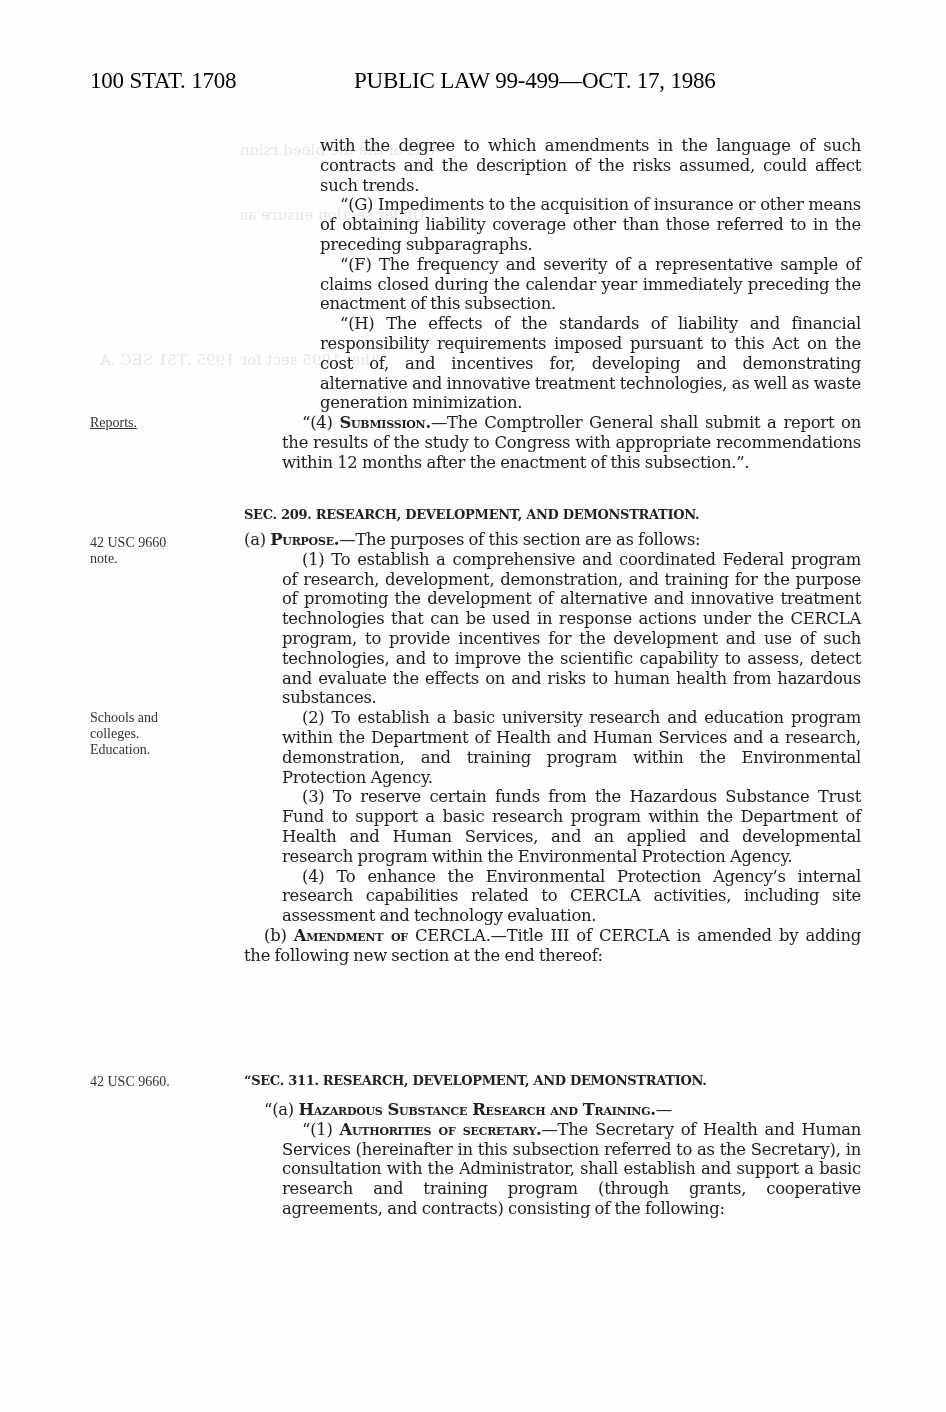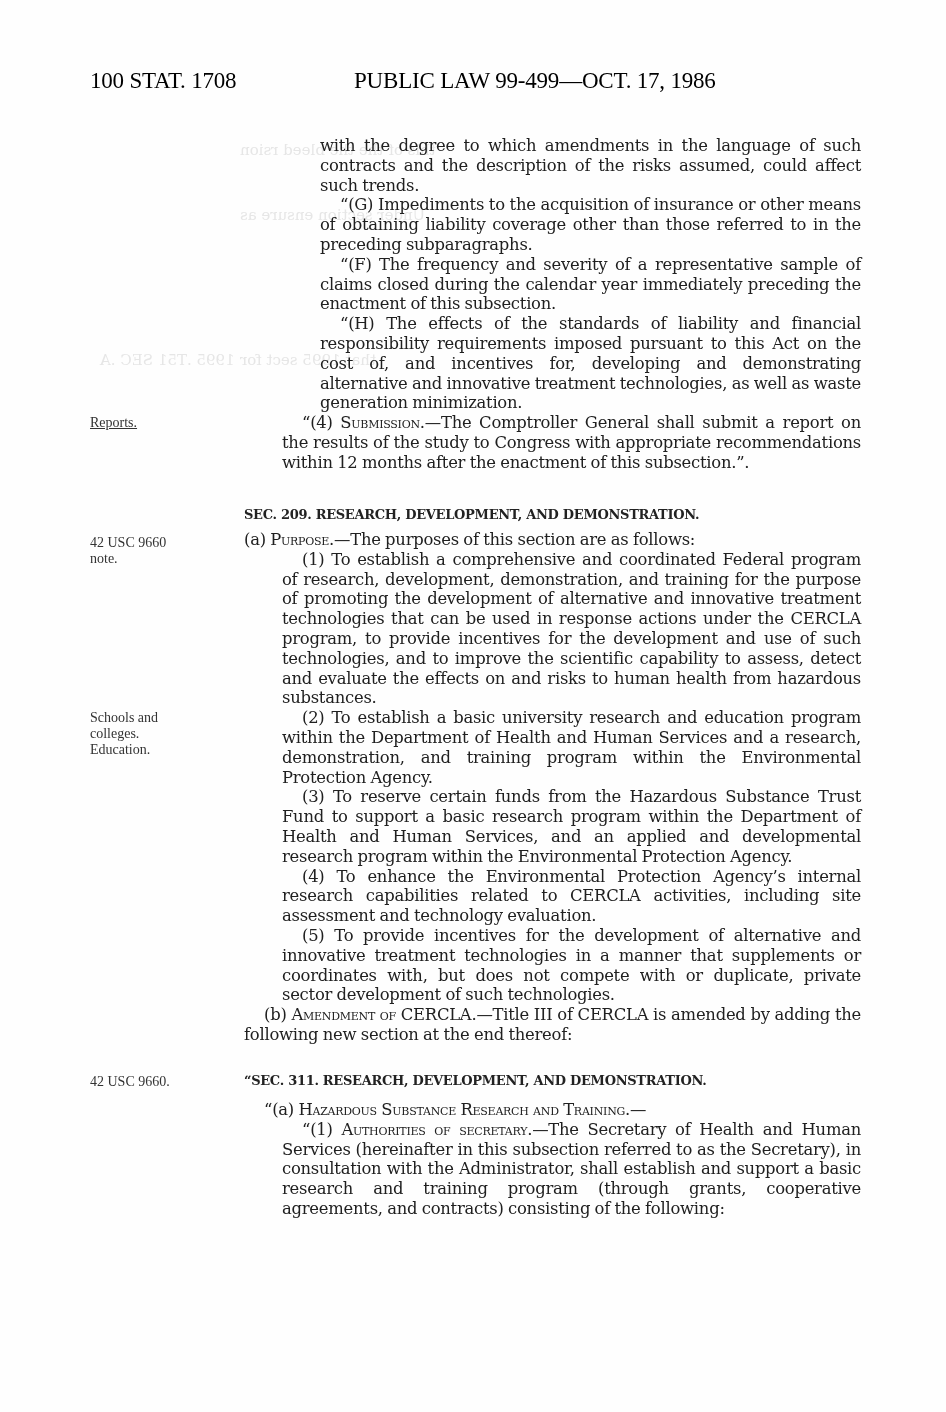--- a/index.html
+++ b/index.html
@@ -60,21 +60,21 @@
     line-height: 19.8px;
     color: #202020;
     text-align: justify;
     letter-spacing: -0.25px;
     word-spacing: -0.5px;
   }
   .body-text p { margin: 0; }
   .indent { text-indent: 20px; }
   .col-a { left: 320px; width: 541px; }
   .col-b { left: 282px; width: 579px; }
-  .sc { font-variant: small-caps; }
+  .sc { font-variant: small-caps; font-weight: bold; }
   .sec-head {
     position: absolute;
     font-family: "DejaVu Serif", "Liberation Serif", serif;
     font-weight: bold;
     font-size: 13px;
     letter-spacing: -0.3px;
     color: #222;
   }
 </style>
 </head>
@@ -116,21 +116,20 @@
 
   <div class="body-text" style="left:244px; width:617px; top:530px;">
     <p style="margin-left:0;">
       <span>(a) </span><span class="sc">Purpose.</span><span>—The purposes of this section are as follows:</span>
     </p>
     <div style="margin-left:38px;">
       <p class="indent">(1) To establish a comprehensive and coordinated Federal program of research, development, demonstration, and training for the purpose of promoting the development of alternative and innovative treatment technologies that can be used in response actions under the CERCLA program, to provide incentives for the development and use of such technologies, and to improve the scientific capability to assess, detect and evaluate the effects on and risks to human health from hazardous substances.</p>
       <p class="indent">(2) To establish a basic university research and education program within the Department of Health and Human Services and a research, demonstration, and training program within the Environmental Protection Agency.</p>
       <p class="indent">(3) To reserve certain funds from the Hazardous Substance Trust Fund to support a basic research program within the Department of Health and Human Services, and an applied and developmental research program within the Environmental Protection Agency.</p>
       <p class="indent">(4) To enhance the Environmental Protection Agency’s internal research capabilities related to CERCLA activities, including site assessment and technology evaluation.</p>
-      <p class="indent">(5) To provide incentives for the development of alternative and innovative treatment technologies in a manner that supplements or coordinates with, but does not compete with or duplicate, private sector development of such technologies.</p>
     </div>
     <p class="indent">
       <span>(b) </span><span class="sc">Amendment of</span><span> CERCLA.—Title III of CERCLA is amended by adding the following new section at the end thereof:</span>
     </p>
   </div>
 
   <div class="margin-note" style="top:710px;">
     <div>Schools and</div>
     <div>colleges.</div>
     <div>Education.</div>

